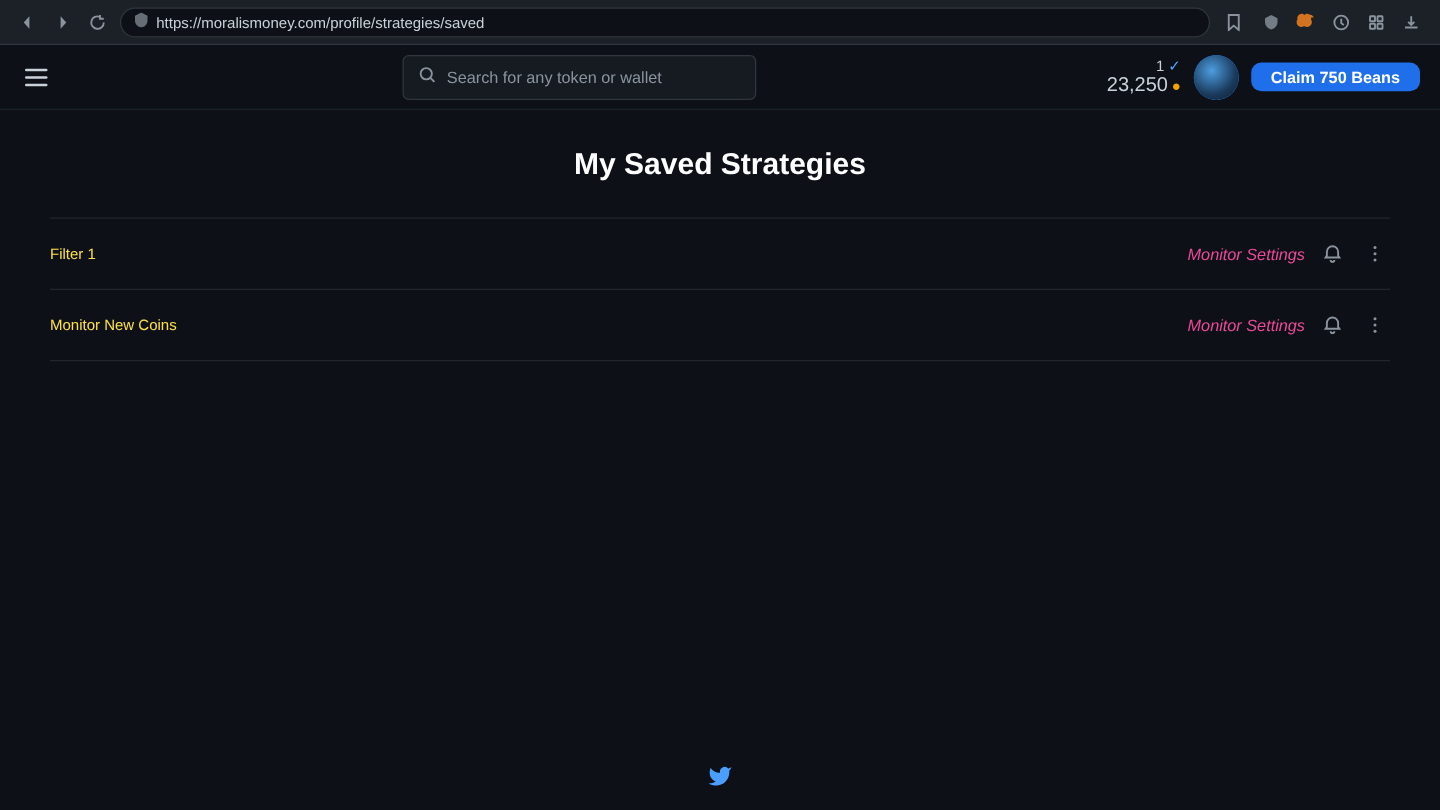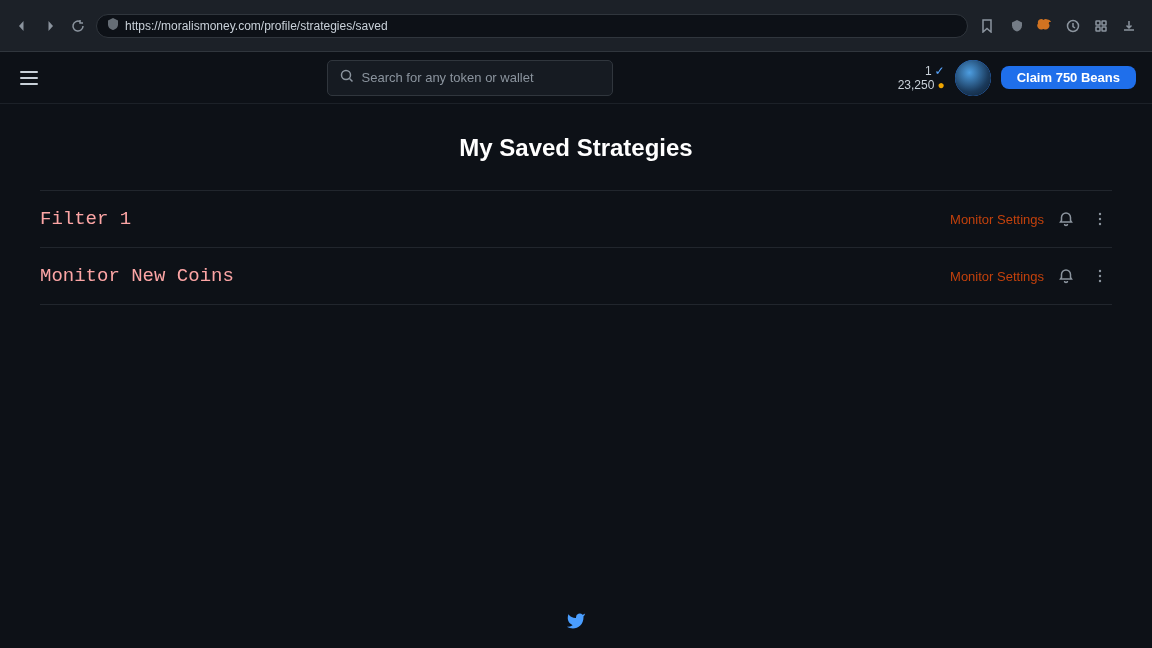--- a/index.html
+++ b/index.html
@@ -7,21 +7,21 @@
       width: 1152px;
       height: 648px;
       background: #0d1117;
       font-family: -apple-system, BlinkMacSystemFont, 'Segoe UI', sans-serif;
       color: #e6edf3;
       overflow: hidden;
     }
 
     
     .browser-bar {
-      height: 52px;
+      height: 36px;
       background: #1c2128;
       display: flex;
       align-items: center;
       padding: 0 12px;
       gap: 8px;
       border-bottom: 1px solid #30363d;
     }
     .browser-nav-btn {
       width: 20px;
       height: 20px;
@@ -135,21 +135,21 @@
       font-size: 11px;
     }
     .beans-row {
       display: flex;
       align-items: center;
       gap: 3px;
       color: #c9d1d9;
       font-size: 12px;
     }
     .beans-amount {
-      font-size: 12px;
+      font-size: 16px;
       color: #c9d1d9;
     }
     .check-icon { color: #58a6ff; font-size: 12px; }
     .avatar {
       width: 36px;
       height: 36px;
       border-radius: 50%;
       background: linear-gradient(135deg, #1f6feb, #388bfd);
       display: flex;
       align-items: center;
@@ -193,33 +193,33 @@
       border-top: 1px solid #21262d;
     }
     .strategy-row {
       display: flex;
       align-items: center;
       justify-content: space-between;
       padding: 16px 0;
       border-bottom: 1px solid #21262d;
     }
     .strategy-name {
-      font-size: 19px;
-      color: #fca5a5;
+      font-size: 12px;
+      color: #fde047;
       font-weight: 400;
-      font-family: Liberation Mono, monospace;
     }
     .strategy-actions {
       display: flex;
       align-items: center;
       gap: 10px;
     }
     .monitor-settings-label {
       font-size: 13px;
-      color: #c2410c;
+      color: #ec4899;
+      font-style: italic;
     }
     .icon-btn {
       background: transparent;
       border: none;
       color: #8b949e;
       cursor: pointer;
       padding: 4px;
       display: flex;
       align-items: center;
       justify-content: center;

